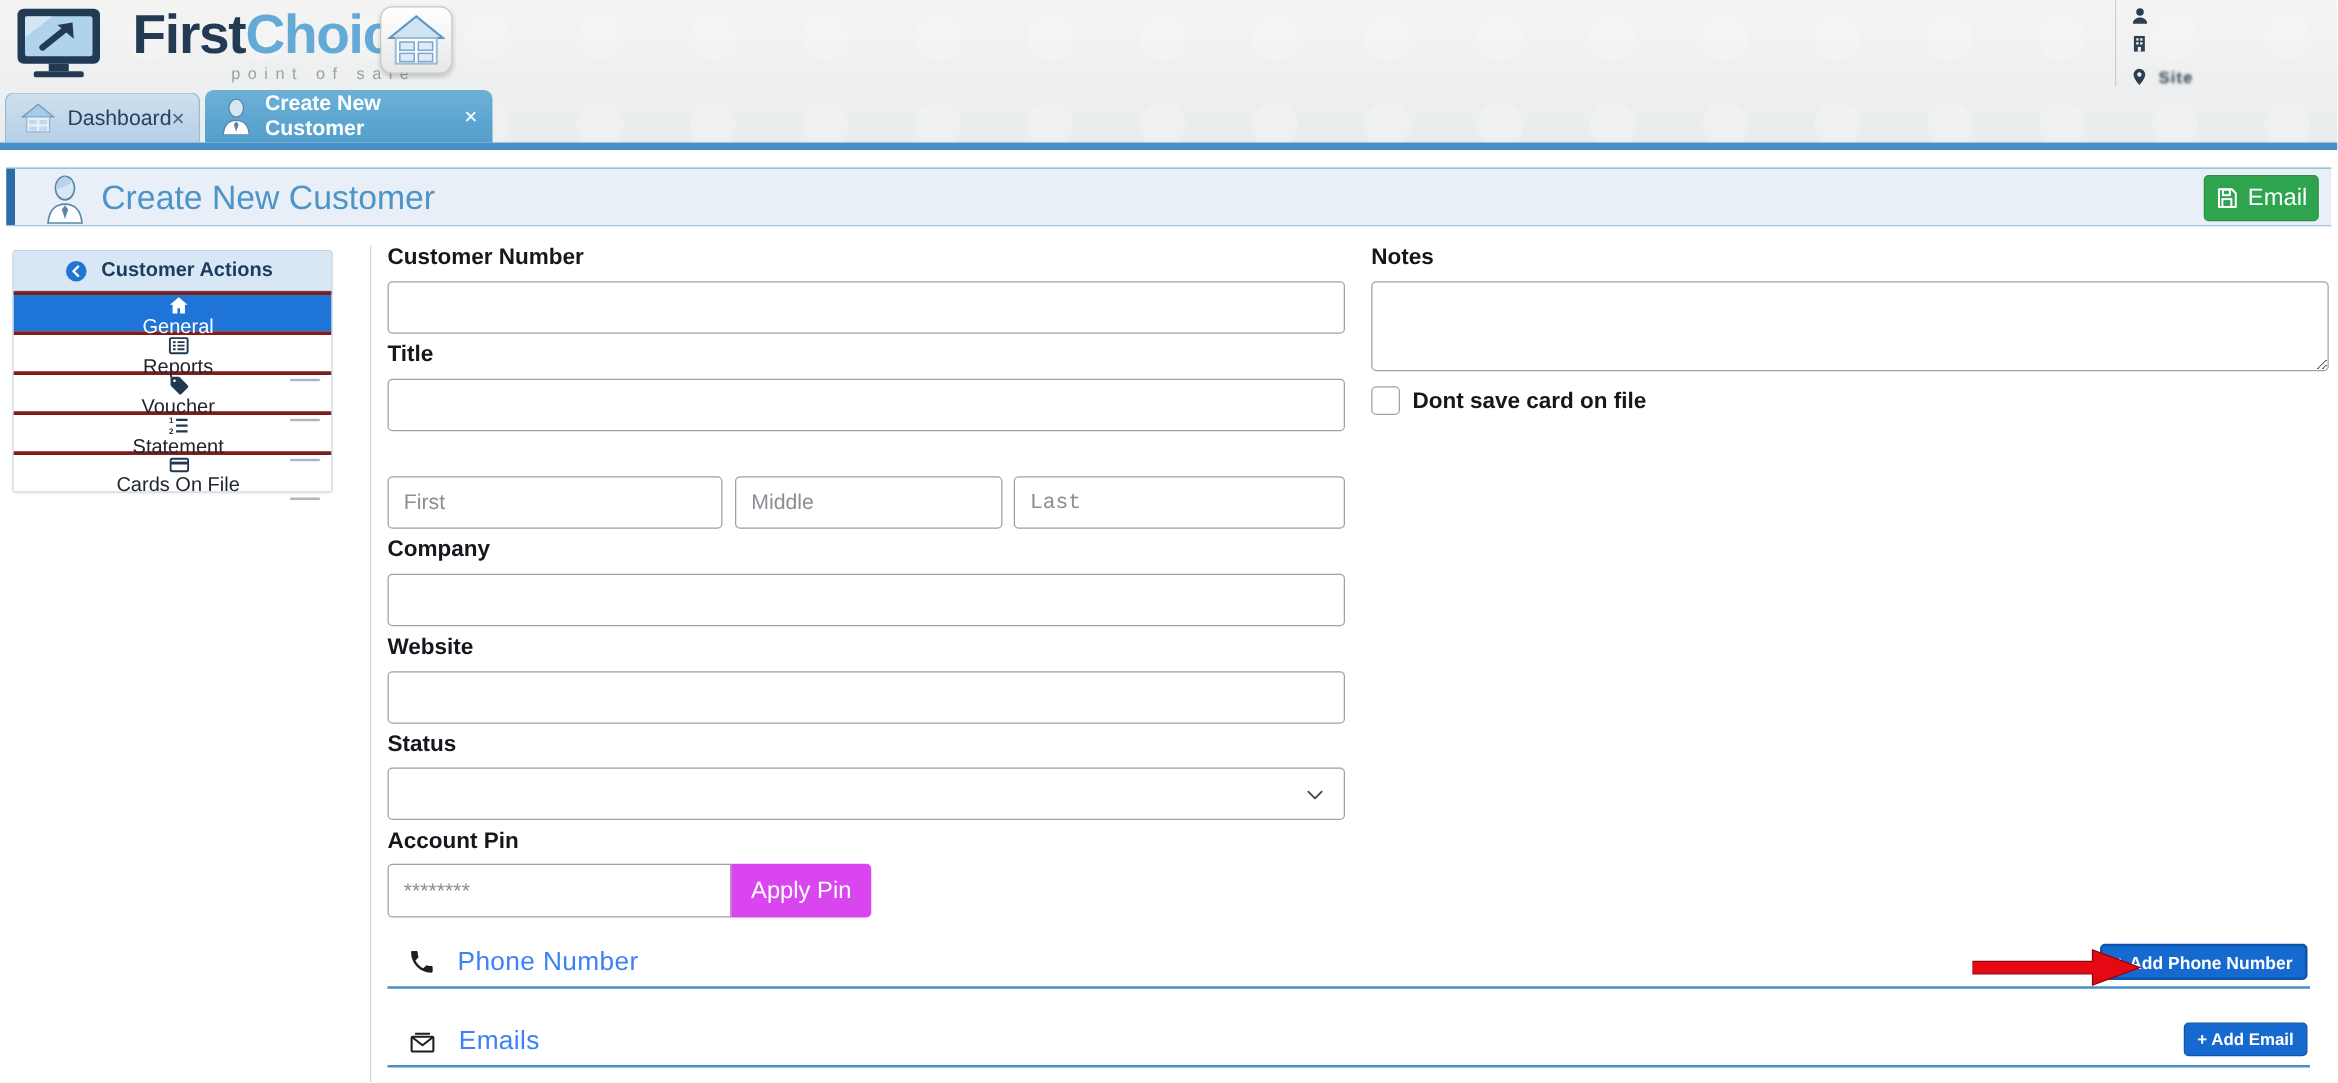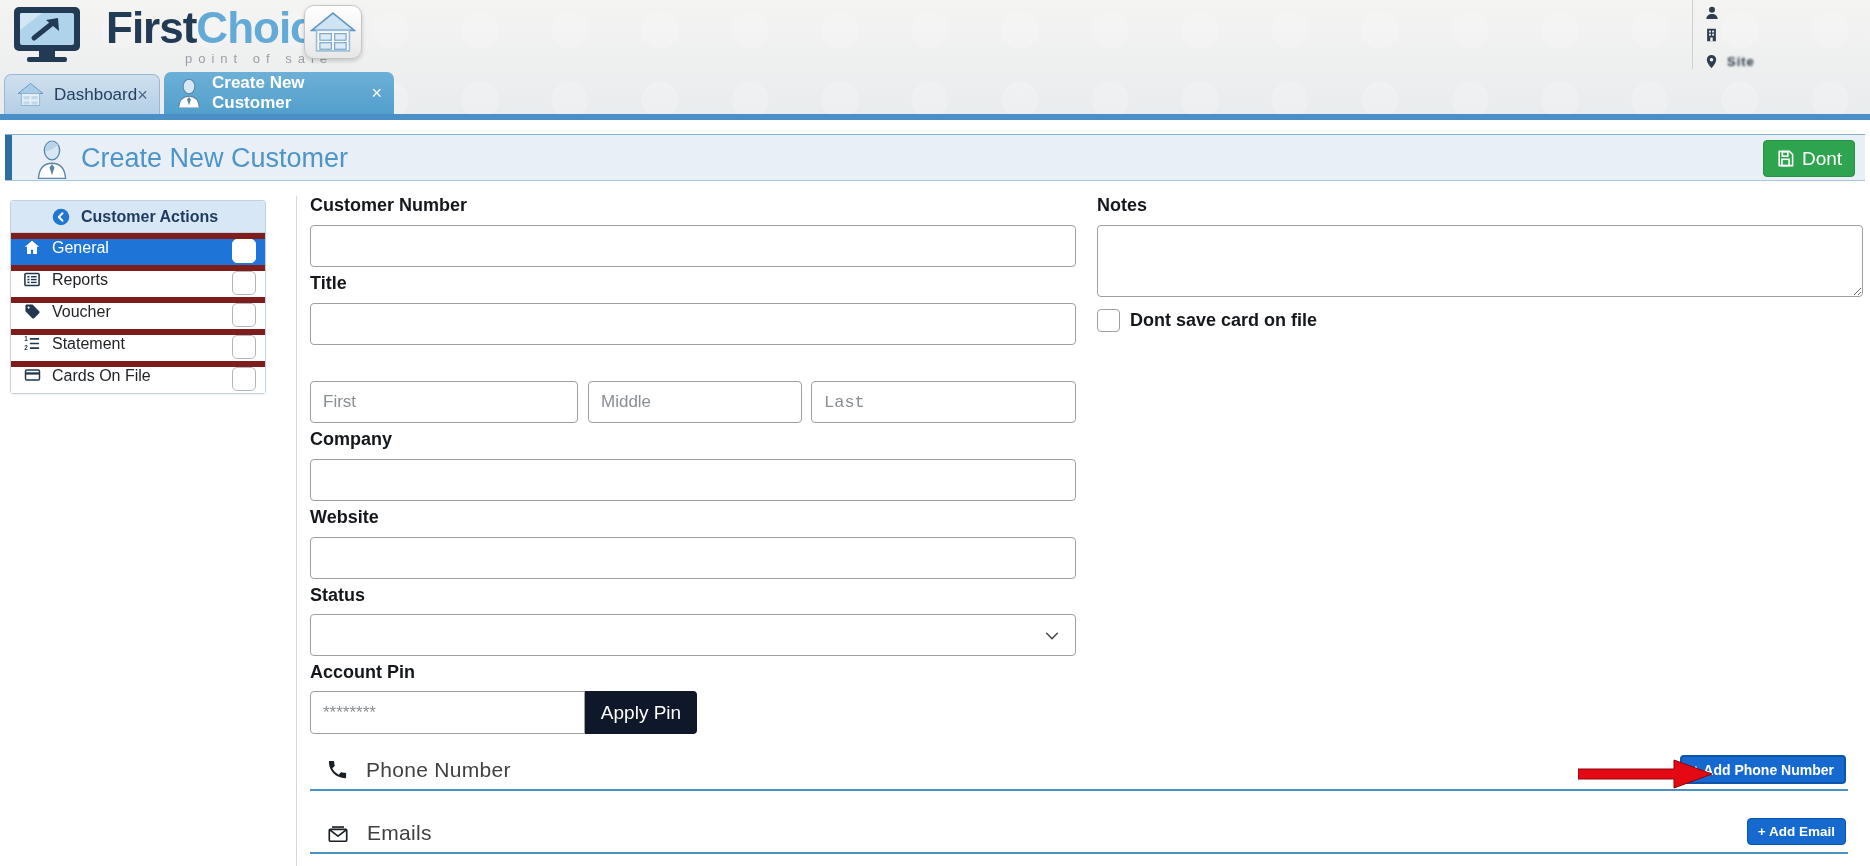--- a/index.html
+++ b/index.html
@@ -46,52 +46,52 @@
   .header-person { position:absolute; left:30px; top:4px; }
   .page-title { position:absolute; left:76px; top:8px; font-size:27px; color:#4d94c7; }
   .save-btn { position:absolute; right:10px; top:5px; width:92px; height:37px; background:#2ea44f; border:1px solid #259143;
     border-radius:4px; color:#fff; font-size:19px; display:flex; align-items:center; justify-content:center; gap:7px; cursor:pointer; }
 
   
   .sidebar { position:absolute; left:10px; top:200px; width:256px; border:1px solid #c2d1df; border-radius:3px;
     background:#fff; box-shadow:0 1px 2px rgba(0,0,0,.06); }
   .sb-header { height:32px; background:#d8e7f5; border-bottom:1px solid #c2d1df; display:flex; align-items:center; border-radius:3px 3px 0 0;padding-left:29px; }
   .sb-header .sb-title { font-size:16px; font-weight:bold; color:#1d3a5f; margin-left:9px; }
-  .sb-item { height:32px; display:flex; border-top:6px solid #7f1d1d; background:#fff; cursor:pointer; color:#223850; }
+  .sb-item { height:32px; display:flex; align-items:center; border-top:3px solid #7f1d1d; background:#fff; cursor:pointer; color:#223850;flex-direction:column; }
   .sb-item:first-of-type { border-top:none; }
   .sb-item .sb-label { font-size:16px; color:#212529; margin-left:9px; }
   .sb-ico { width:22px; display:flex; justify-content:center; margin-left:10px; }
   .sb-check { width:24px; height:24px; border:1.5px solid #aeb6bf; border-radius:5px; background:#fff; margin-left:auto; margin-right:9px; }
   .sb-item.active { background:#1f74d8; color:#fff; }
   .sb-item.active .sb-label { color:#fff; }
   .sb-item.active .sb-check { border-color:#fff; }
   .v-divider { position:absolute; left:296px; top:196px; width:1px; height:670px; background:#d5d9dd; }
   .lbl { position:absolute; font-size:18px; font-weight:bold; color:#14181c; }
   .inp { position:absolute; height:42px; border:1px solid #a0a0a0; border-radius:4px; background:#fff; font-size:17px;
     padding:0 12px; color:#222; outline:none; font-family:"Liberation Sans",sans-serif; }
   .inp::placeholder { color:#8a8f94; }
   .select-box { position:absolute; height:42px; border:1px solid #a0a0a0; border-radius:4px; background:#fff; cursor:pointer; }
   .select-box svg { position:absolute; right:14px; top:13px; }
   .pin-input { border-radius:4px 0 0 4px; }
-  .apply-pin { position:absolute; width:112px; height:43px; background:#0f172a; border:none; border-radius:0 4px 4px 0;
+  .apply-pin { position:absolute; width:112px; height:43px; background:#d946ef; border:none; border-radius:0 4px 4px 0;
     color:#fff; font-size:19px; cursor:pointer; font-family:"Liberation Sans",sans-serif; }
 
   
   .notes-area { position:absolute; left:1097px; top:225px; width:766px; height:72px; border:1px solid #a0a0a0; border-radius:4px;
     resize:vertical; font-family:"Liberation Sans",sans-serif; font-size:16px; padding:6px 10px; outline:none; }
   .card-check-row { position:absolute; left:1097px; top:309px; display:flex; align-items:center; }
   .card-checkbox { width:23px; height:23px; border:1.5px solid #9aa1a8; border-radius:4px; background:#fff; cursor:pointer; }
   .card-check-label { font-size:18px; font-weight:bold; color:#14181c; margin-left:10px; }
 
   
   .section-head { position:absolute; left:310px; width:1538px; border-bottom:2px solid #4a90c4; display:flex; align-items:center; }
   .section-phone { top:750px; height:41px; }
   .section-emails { top:814px; height:40px; }
   .section-ico { margin-left:16px; display:flex; }
-  .section-title { font-size:21px; color:#404040; margin-left:17px; letter-spacing:.3px; }
+  .section-title { font-size:21px; color:#3b82f6; margin-left:17px; letter-spacing:.3px; }
   .add-btn { position:absolute; background:#1569cf; color:#fff; font-weight:bold; border-radius:4px;
     display:flex; align-items:center; justify-content:center; cursor:pointer; font-family:"Liberation Sans",sans-serif; }
   .add-phone-btn { right:2px; top:5px; height:29px; padding:0 10px; font-size:14px; border:2px solid #0d55ab; }
   .add-email-btn { right:2px; top:4px; height:27px; padding:0 10px; font-size:13.5px; border:1px solid #0d55ab; }
   .red-arrow { position:absolute; left:1578px; top:758px; z-index:5; pointer-events:none; }
 </style>
 </head>
 <body>
 
 <div id="app">
@@ -191,21 +191,21 @@
         <polygon points="20,29 23,33 20,42 17,33" fill="#5a87a8"></polygon>
       </svg>
     </span>
     <span class="page-title">Create New Customer</span>
     <div class="save-btn">
       <svg width="19" height="19" viewBox="0 0 24 24">
         <path d="M4 3h13l4 4v14H4z" fill="none" stroke="#fff" stroke-width="2" stroke-linejoin="round"></path>
         <rect x="8" y="3.5" width="7" height="5.5" fill="none" stroke="#fff" stroke-width="2"></rect>
         <rect x="7.5" y="13" width="9" height="8" fill="none" stroke="#fff" stroke-width="2"></rect>
       </svg>
-      <span>Dont</span>
+      <span>Email</span>
     </div>
   </div>
 
   <div class="sidebar">
     <div class="sb-header">
       <span class="sb-ico">
         <svg width="18" height="18" viewBox="0 0 24 24">
           <circle cx="12" cy="12" r="11" fill="#2176d2"></circle>
           <path d="M14 7l-5 5 5 5" stroke="#fff" stroke-width="2.6" fill="none" stroke-linecap="round" stroke-linejoin="round"></path>
         </svg>

